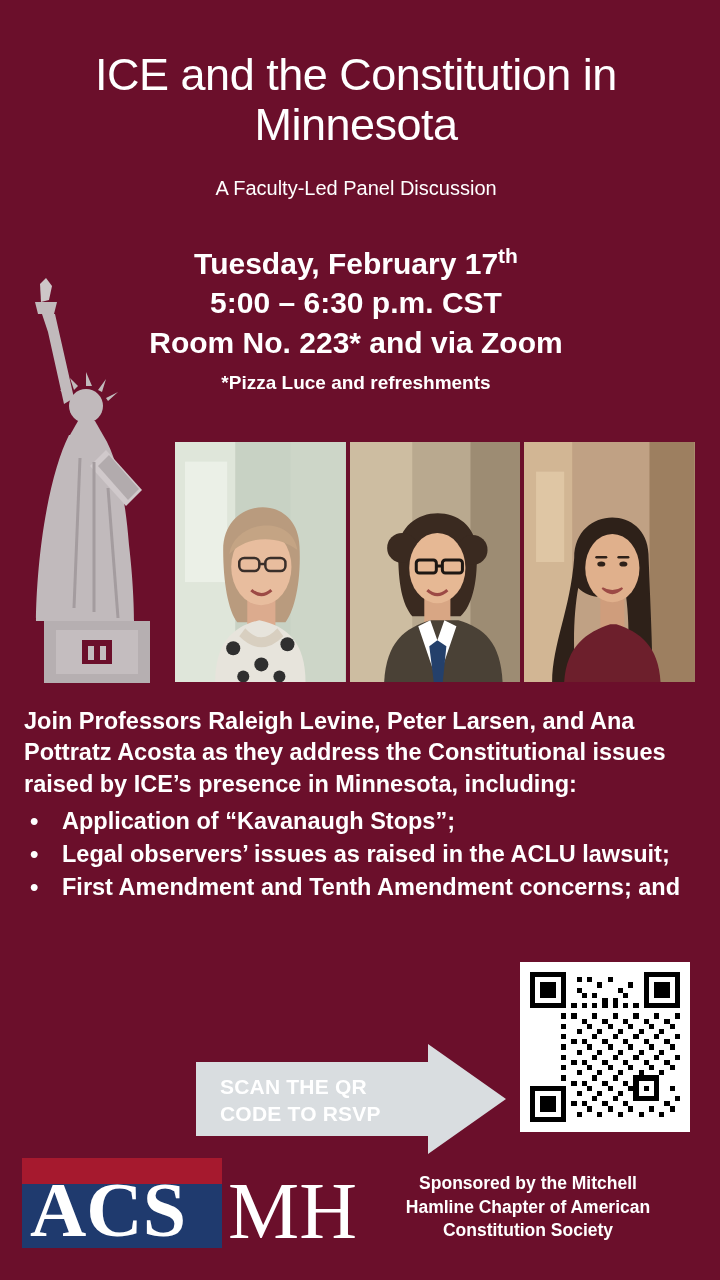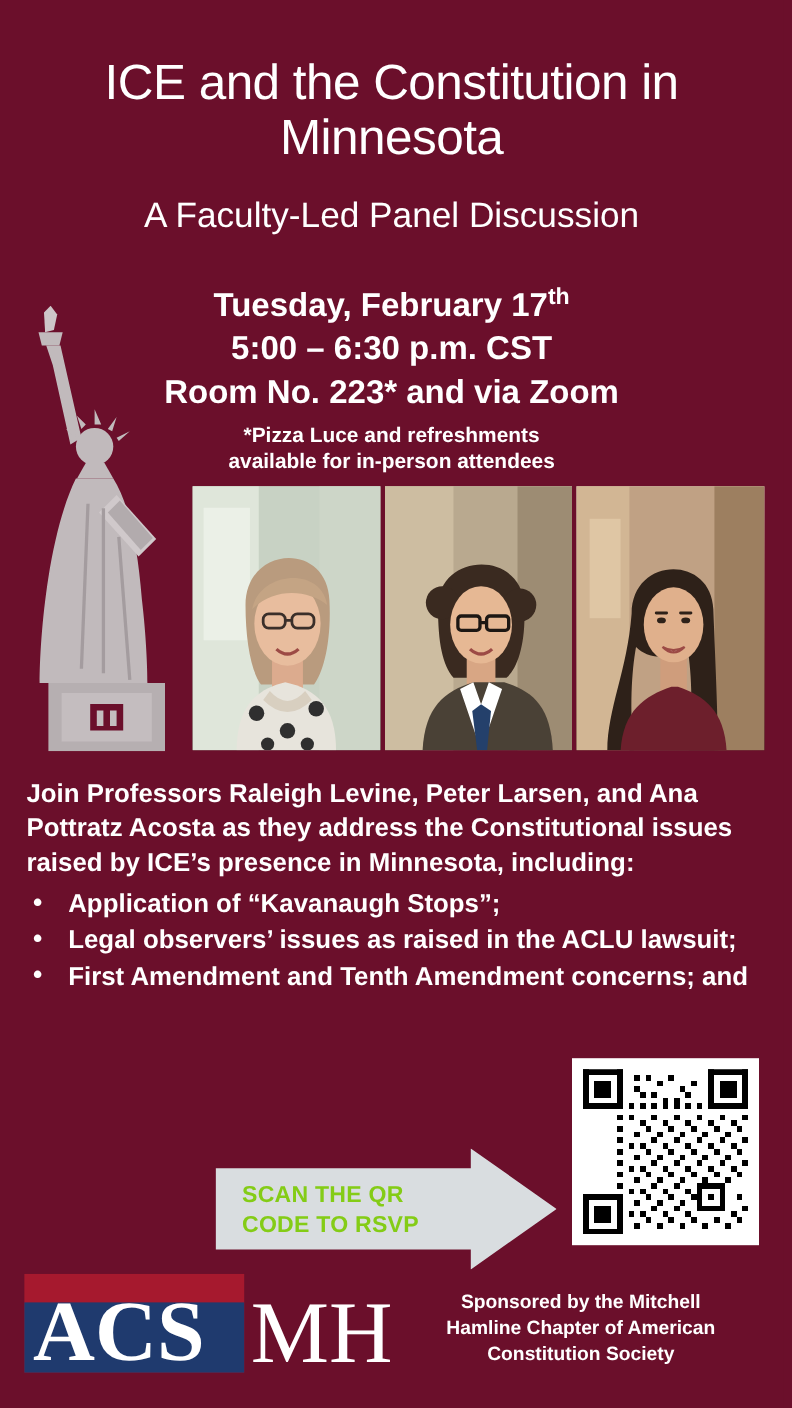--- a/index.html
+++ b/index.html
@@ -24,21 +24,21 @@
   .title {
     text-align: center;
     font-size: 45px;
     line-height: 1.12;
     font-weight: 400;
     letter-spacing: -0.5px;
     padding: 50px 28px 0 28px;
   }
   .subtitle {
     text-align: center;
-    font-size: 32px;
+    font-size: 20px;
     font-weight: 400;
     margin-top: 26px;
   }
   .when {
     text-align: center;
     font-size: 30px;
     line-height: 1.32;
     font-weight: 600;
     margin-top: 42px;
   }
@@ -119,21 +119,21 @@
     top: 1044px;
     width: 310px;
     height: 110px;
   }
   .arrow-svg { display:block; }
   .arrow-text {
     position: absolute;
     left: 24px;
     top: 30px;
     width: 200px;
-    color: #84cc16;
+    color: #ffffff;
     font-size: 21px;
     font-weight: 700;
     line-height: 1.28;
     letter-spacing: 0.2px;
   }
 
   .qr {
     position: absolute;
     left: 520px;
     top: 962px;
@@ -172,21 +172,20 @@
 
   <div class="when">
     <div>
       <span>Tuesday, February 17</span><sup>th</sup>
     </div>
     <div>5:00 – 6:30 p.m. CST</div>
     <div>Room No. 223* and via Zoom</div>
   </div>
   <div class="note">
     <div>*Pizza Luce and refreshments</div>
-    <div>available for in-person attendees</div>
   </div>
 
   <svg class="statue" viewBox="0 0 175 405">
     <g fill="#c9c9c9">
 
       <path d="M32 6 L38 0 L44 8 L41 22 L33 24 Z" fill="#d6d6d6"></path>
 
       <path d="M27 24 h22 l-3 12 h-16 z"></path>
 
       <path d="M34 36 L47 36 L66 120 L56 126 L40 54 Z"></path>

